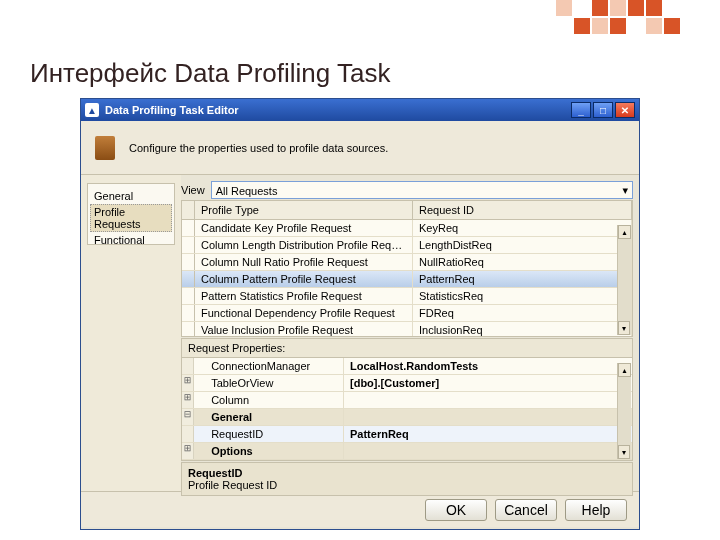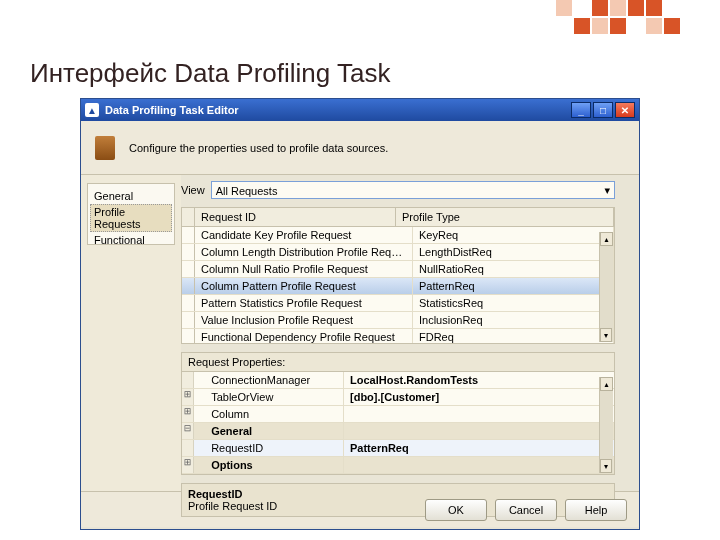--- a/index.html
+++ b/index.html
@@ -75,24 +75,24 @@
   .sidepane-inner {
     background: #fbf9f1;
     border: 1px solid #c7c1ac;
     padding: 4px 2px;
     height: 62px;
   }
   .navitem { padding: 2px 4px; cursor: default; }
   .navitem.sel { background: #e7ddbf; border: 1px dotted #999; padding: 1px 3px; }
   .mainpane {
     flex: 1;
-    padding: 6px 24px 0 0;
+    padding: 6px 6px 0 0;
     display: flex;
     flex-direction: column;
-    gap: 8px;
+    gap: 1px;
   }
   .viewrow { display: flex; align-items: center; gap: 6px; }
   .viewsel { flex: 1; height: 18px; border: 1px solid #7aa0d8; background: #fdfbf2; padding: 1px 4px; display:flex; align-items:flex-end; justify-content:space-between;}
   .profilebox {
     border: 1px solid #c7c1ac;
     background: #f8f4e8;
   }
   .gridhead { display: flex; background: #f1edde; border-bottom: 1px solid #c7c1ac; }
   .gridhead .hcell { padding: 3px 6px; border-right: 1px solid #c7c1ac; }
   .gridbody { max-height: 116px; overflow: hidden; }
@@ -123,21 +123,21 @@
     align-items: center;
     padding-right: 12px;
     gap: 8px;
   }
   .btn {
     min-width: 62px;
     height: 22px;
     background: linear-gradient(#fefefe,#e3e0d5);
     border: 1px solid #9e9a85;
     border-radius: 3px;
-    font-size: 11px;
+    font-size: 14px;
   }
   .relwrap { position: relative; }
 </style>
 </head>
 <body>
 
 <div class="topdeco">
   <div class="lt"></div>
     <div class="em"></div>
     <div></div>
@@ -185,22 +185,22 @@
         <span>View</span>
         <div class="viewsel">
           <span>All Requests</span>
           <span>▾</span>
         </div>
       </div>
 
       <div class="profilebox relwrap">
         <div class="gridhead">
           <div class="hcell col1"></div>
+          <div class="hcell col2">Profile Type</div>
           <div class="hcell col3">Request ID</div>
-          <div class="hcell col2">Profile Type</div>
         </div>
         <div class="gridbody" id="gridbody">
             <div class="grow">
               <div class="gcell col1"></div>
               <div class="gcell col2">Candidate Key Profile Request</div>
               <div class="gcell col3">KeyReq</div>
             </div>
             <div class="grow">
               <div class="gcell col1"></div>
               <div class="gcell col2">Column Length Distribution Profile Request</div>
@@ -216,27 +216,27 @@
               <div class="gcell col2">Column Pattern Profile Request</div>
               <div class="gcell col3">PatternReq</div>
             </div>
             <div class="grow">
               <div class="gcell col1"></div>
               <div class="gcell col2">Pattern Statistics Profile Request</div>
               <div class="gcell col3">StatisticsReq</div>
             </div>
             <div class="grow">
               <div class="gcell col1"></div>
+              <div class="gcell col2">Functional Dependency Profile Request</div>
+              <div class="gcell col3">FDReq</div>
+            </div>
+            <div class="grow">
+              <div class="gcell col1"></div>
               <div class="gcell col2">Value Inclusion Profile Request</div>
               <div class="gcell col3">InclusionReq</div>
-            </div>
-            <div class="grow">
-              <div class="gcell col1"></div>
-              <div class="gcell col2">Functional Dependency Profile Request</div>
-              <div class="gcell col3">FDReq</div>
             </div>
           </div>
         <div class="scrolly" style="bottom:1px;">
           <div class="sbtn">▴</div>
           <div style="flex:1"></div>
           <div class="sbtn" style="position:absolute;bottom:0;width:12px;">▾</div>
         </div>
       </div>
 
       <div class="profilebox relwrap">

